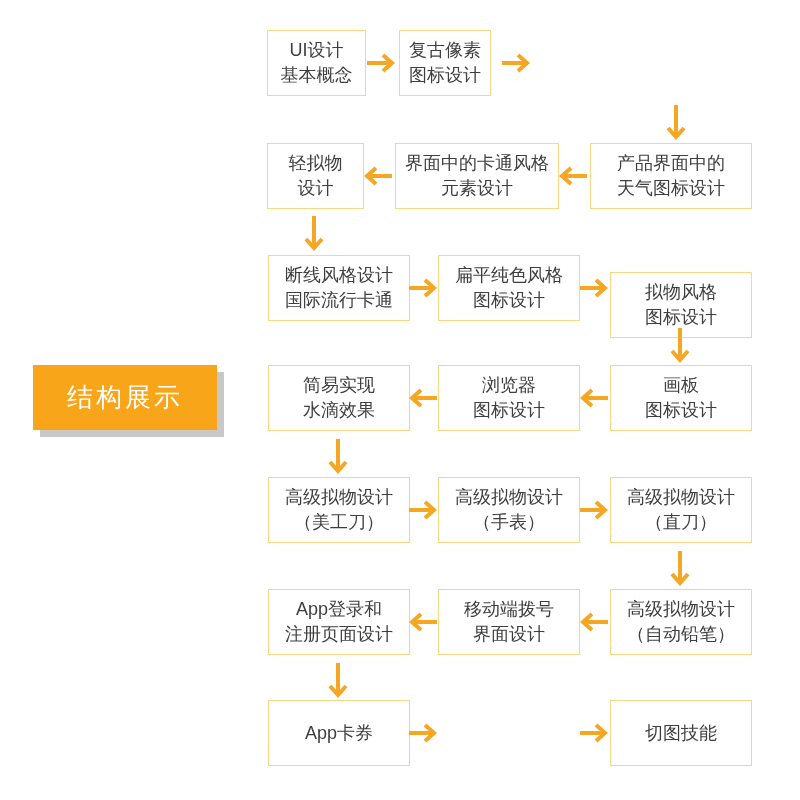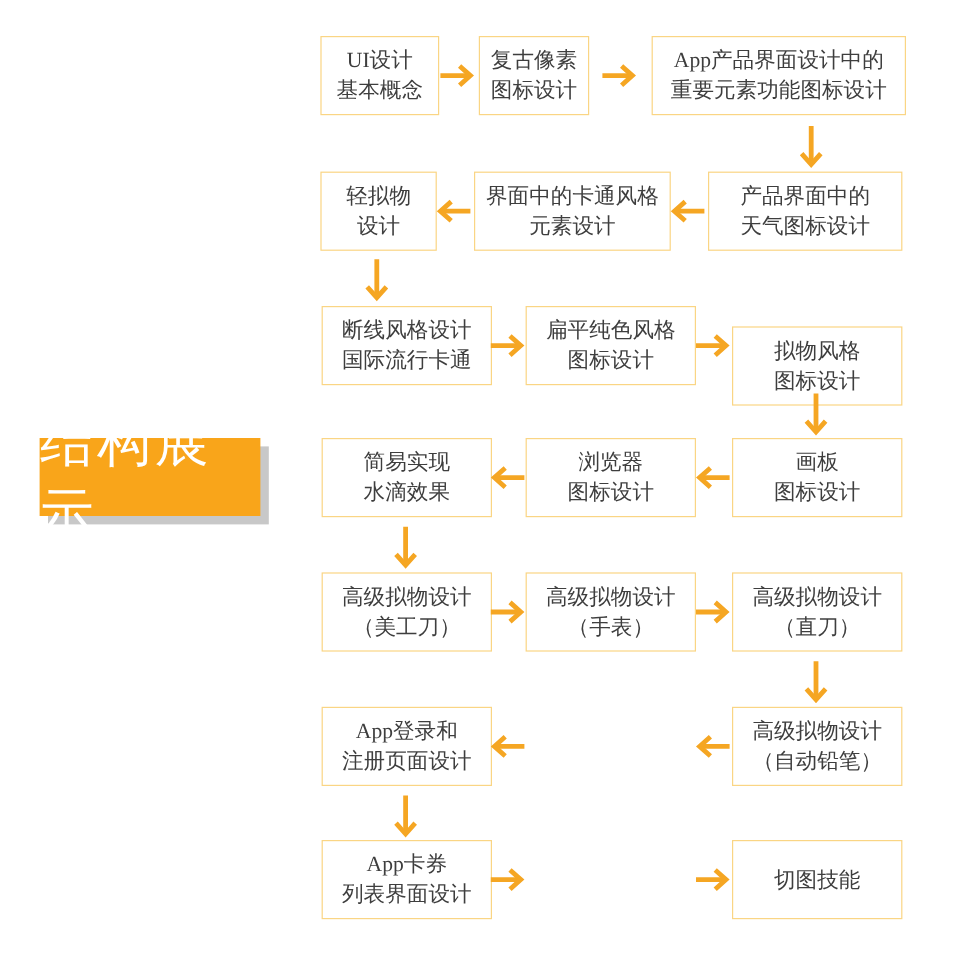--- a/index.html
+++ b/index.html
@@ -3,31 +3,31 @@
 <meta charset="utf-8">
 <style>
   html,body{margin:0;padding:0;background:#ffffff;}
   #canvas{
     position:relative;width:800px;height:800px;background:#ffffff;overflow:hidden;
     font-family:"Liberation Sans","DejaVu Sans",sans-serif;
   }
   .box{
     position:absolute;height:64px;border:1px solid var(--border,#FAD584);
     background:#ffffff;display:flex;flex-direction:column;align-items:center;justify-content:center;
-    color:var(--text,#3E3E3E);font-size:18px;line-height:25px;text-align:center;font-family:Liberation Serif, serif;
+    color:var(--text,#3E3E3E);font-size:18px;line-height:25px;text-align:center;
   }
   .box div{white-space:nowrap;}
   .arrow{position:absolute;}
   .arrow path{stroke:var(--accent,#F5A623);stroke-width:4;fill:none;stroke-linecap:butt;stroke-linejoin:miter;}
   .struct-label{
     position:absolute;left:33px;top:365px;width:184px;height:65px;
     background:var(--label_bg,#F9A51A);
     box-shadow:7px 7px 0 var(--label_shadow,#C8C8C8);
     display:flex;align-items:center;justify-content:center;
-    color:#ffffff;font-size:45px;letter-spacing:3px;
+    color:#ffffff;font-size:26px;letter-spacing:3px;
   }
 </style>
 </head>
 <body>
 
 <div id="canvas">
 
   <div class="struct-label">
     <span>结构展示</span>
   </div>
@@ -41,24 +41,20 @@
       <path d="M17 4 L26 12 L17 20"></path>
     </svg>
   <div class="box" style="left:399px;top:30px;width:90px">
     <div>复古像素</div>
     <div>图标设计</div>
   </div>
   <svg class="arrow" style="left:501px;top:51px" width="30" height="24" viewBox="0 0 30 24">
       <path d="M1 12 H25"></path>
       <path d="M17 4 L26 12 L17 20"></path>
     </svg>
-  <div class="box" style="left:543px;top:30px;width:210px">
-    <div>App产品界面设计中的</div>
-    <div>重要元素功能图标设计</div>
-  </div>
   <svg class="arrow" style="left:664px;top:104px" width="24" height="38" viewBox="0 0 24 38">
       <path d="M12 1 V31"></path>
       <path d="M4 24 L12 33 L20 24"></path>
     </svg>
 
   <div class="box" style="left:267px;top:143px;width:95px">
     <div>轻拟物</div>
     <div>设计</div>
   </div>
   <svg class="arrow" style="left:363px;top:164px" width="30" height="24" viewBox="0 0 30 24">
@@ -158,36 +154,39 @@
     </svg>
 
   <div class="box" style="left:268px;top:589px;width:140px">
     <div>App登录和</div>
     <div>注册页面设计</div>
   </div>
   <svg class="arrow" style="left:408px;top:610px" width="30" height="24" viewBox="0 0 30 24">
       <path d="M29 12 H5"></path>
       <path d="M13 4 L4 12 L13 20"></path>
     </svg>
+  <div class="box" style="left:438px;top:589px;width:140px">
+    <div>移动端拨号</div>
+    <div>界面设计</div>
+  </div>
   <svg class="arrow" style="left:579px;top:610px" width="30" height="24" viewBox="0 0 30 24">
       <path d="M29 12 H5"></path>
       <path d="M13 4 L4 12 L13 20"></path>
     </svg>
   <div class="box" style="left:610px;top:589px;width:140px">
     <div>高级拟物设计</div>
     <div>（自动铅笔）</div>
   </div>
   <svg class="arrow" style="left:326px;top:662px" width="24" height="38" viewBox="0 0 24 38">
       <path d="M12 1 V31"></path>
       <path d="M4 24 L12 33 L20 24"></path>
     </svg>
 
   <div class="box" style="left:268px;top:700px;width:140px">
     <div>App卡券</div>
-    <div>列表界面设计</div>
   </div>
   <svg class="arrow" style="left:408px;top:721px" width="30" height="24" viewBox="0 0 30 24">
       <path d="M1 12 H25"></path>
       <path d="M17 4 L26 12 L17 20"></path>
     </svg>
   <svg class="arrow" style="left:579px;top:721px" width="30" height="24" viewBox="0 0 30 24">
       <path d="M1 12 H25"></path>
       <path d="M17 4 L26 12 L17 20"></path>
     </svg>
   <div class="box" style="left:610px;top:700px;width:140px">

